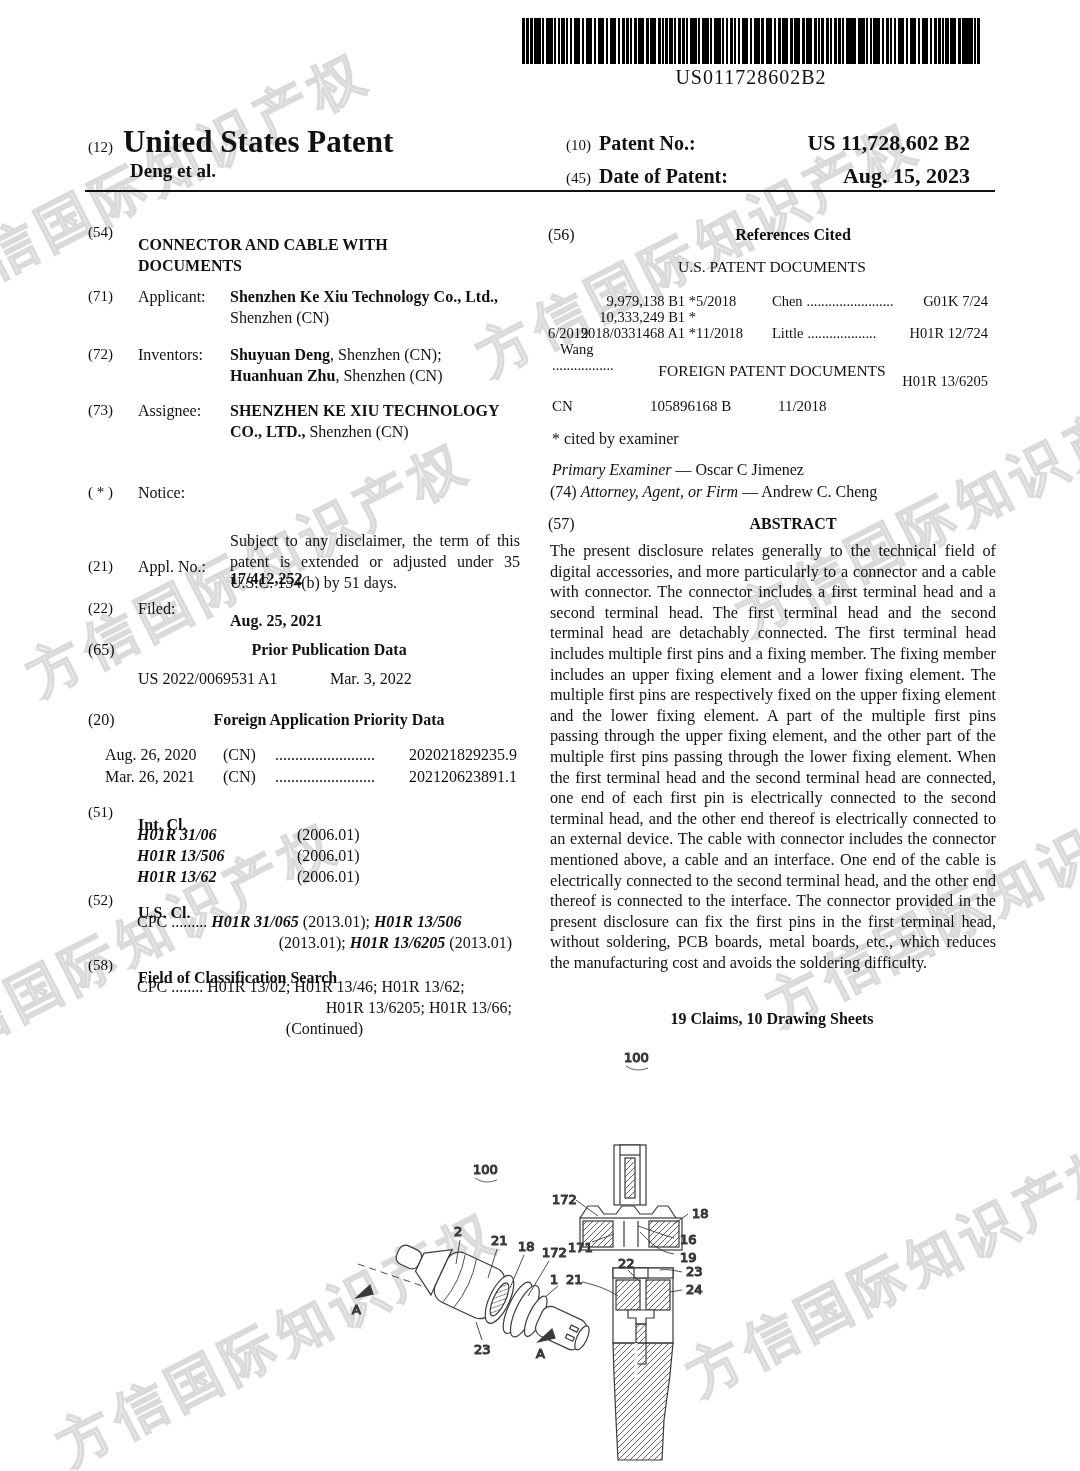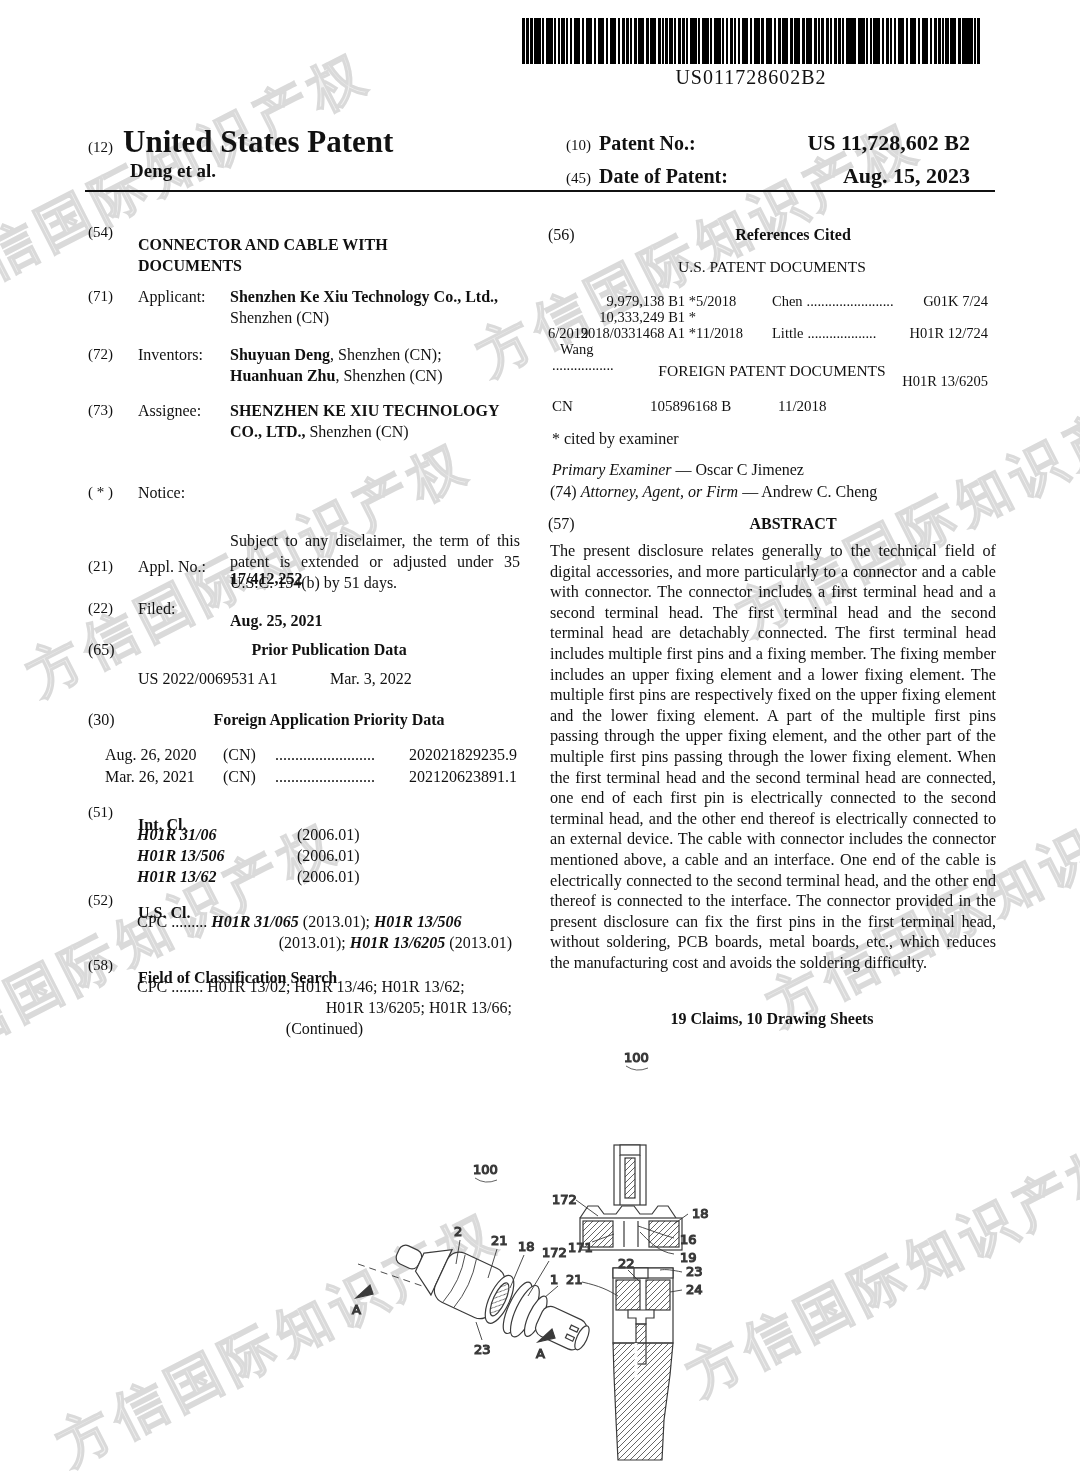--- a/index.html
+++ b/index.html
@@ -150,21 +150,21 @@
   </div>
 
   <div class="sec-title" style="top:639px;">
     <span class="fnum">(65)</span>
     <span class="t">Prior Publication Data</span>
   </div>
   <div class="plain" style="left:138px;top:668px;">US 2022/0069531 A1</div>
   <div class="plain" style="left:330px;top:668px;">Mar. 3, 2022</div>
 
   <div class="sec-title" style="top:709px;">
-    <span class="fnum">(30)</span>
+    <span class="fnum">(20)</span>
     <span class="t">Foreign Application Priority Data</span>
   </div>
   <div class="prow" style="top:744px;">
     <span class="d">Aug. 26, 2020</span>
     <span class="cc">(CN)</span>
     <span class="dots">.........................</span>
     <span class="no">202021829235.9</span>
   </div>
   <div class="prow" style="top:766px;">
     <span class="d">Mar. 26, 2021</span>

